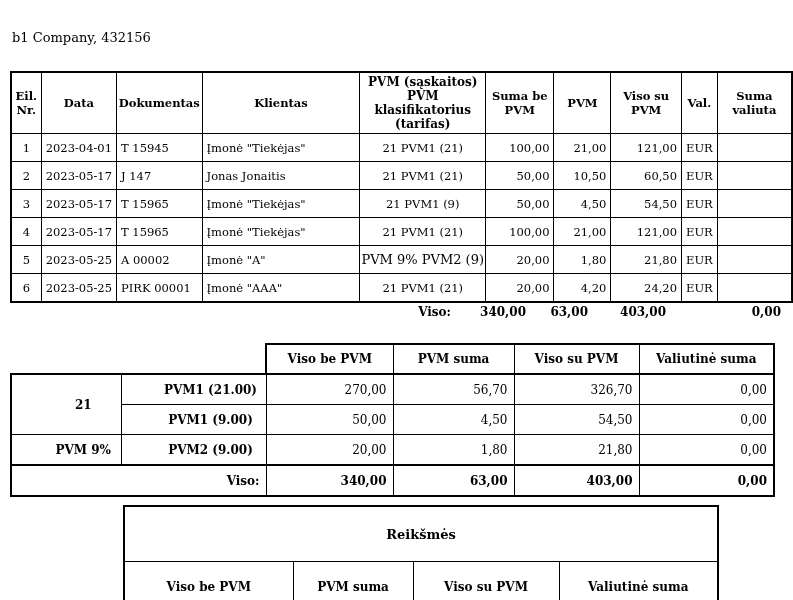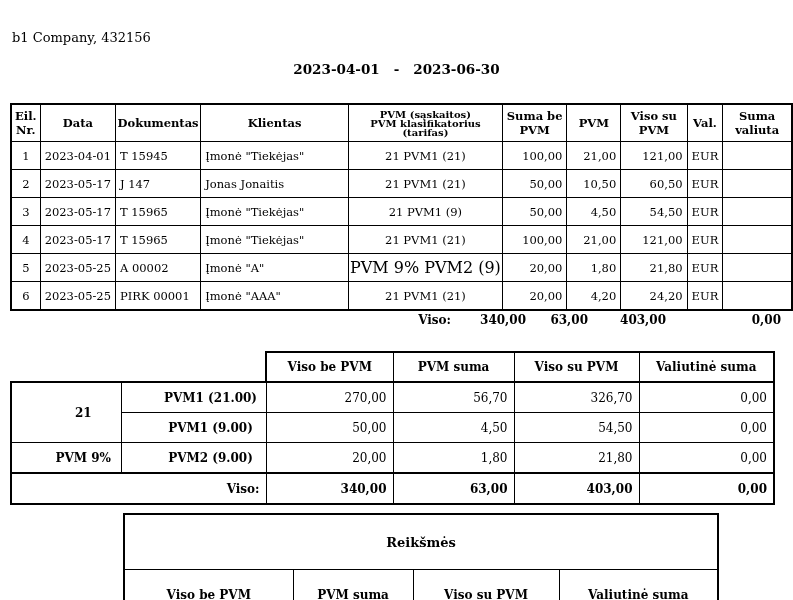--- a/index.html
+++ b/index.html
@@ -12,26 +12,26 @@
   .titleblock{margin-top:16px;text-align:center;font-weight:bold;font-size:13.5px;line-height:16px;}
   .dash{display:inline-block;margin:0 14px;}
 
   table{border-collapse:collapse;table-layout:fixed;}
   td,th{overflow:hidden;}
 
   
   .t1{margin:26px 0 0 10px;border:2px solid #000;}
   .t1 th,.t1 td{border:1px solid #000;}
   .t1 th{font-size:11.5px;font-weight:bold;text-align:center;padding:2px 1px;height:32px;white-space:pre-line;}
-  .t1 th.small{font-size:10px;line-height:9px;}
+  .t1 th.small{font-size:12px;line-height:14px;}
   .t1 td{font-size:11.5px;height:25px;padding:1px 4px;white-space:nowrap;}
   .c{text-align:center;}
   .l{text-align:left;}
   .r{text-align:right;}
-  .t1 td.tight{font-size:16px;padding:1px 1px;margin-top:48px;}
+  .t1 td.tight{font-size:13px;padding:1px 1px;margin-top:48px;}
 
   
   .t1total{margin-left:10px;}
   .t1total td{font-size:12px;font-weight:bold;height:17px;padding:0 4px;white-space:nowrap;}
 
   
   .t2{margin:23px 0 0 10px;}
   .t2 th,.t2 td{border:1px solid #000;}
   .t2 .nb{border:none;}
   .t2 th{font-size:12px;font-weight:bold;text-align:center;height:23px;padding:1px 3px;}
@@ -51,21 +51,20 @@
   .t3 th{font-size:12px;text-align:center;height:17px;padding:0 3px;}
   .t3 td{font-size:12px;height:19px;padding:16px 6px;}
   .t3 td.lbl{text-align:center;}
 </style>
 </head>
 <body>
 
 <div class="company">b1 Company, 432156</div>
 
 <div class="titleblock">
-  <div><span>2023-04-01</span><span class="dash">-</span><span>2023-06-30</span></div>
 </div>
 
 <table class="t1">
   <colgroup>
     <col style="width:32px">
       <col style="width:62px">
       <col style="width:86px">
       <col style="width:175px">
       <col style="width:90px">
     <col style="width:75px">

